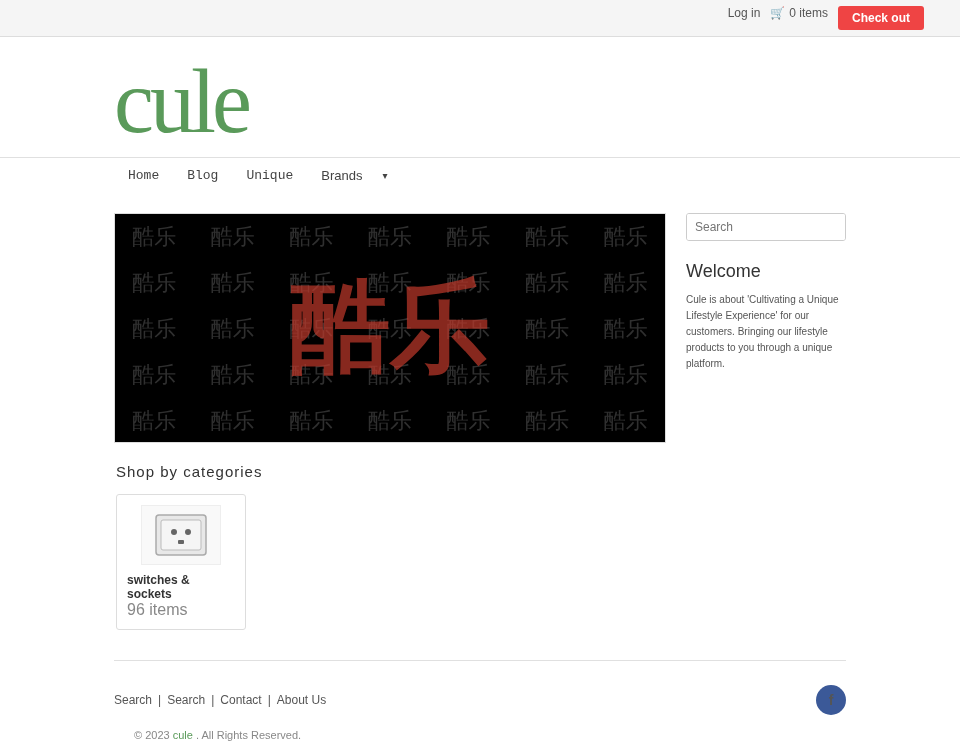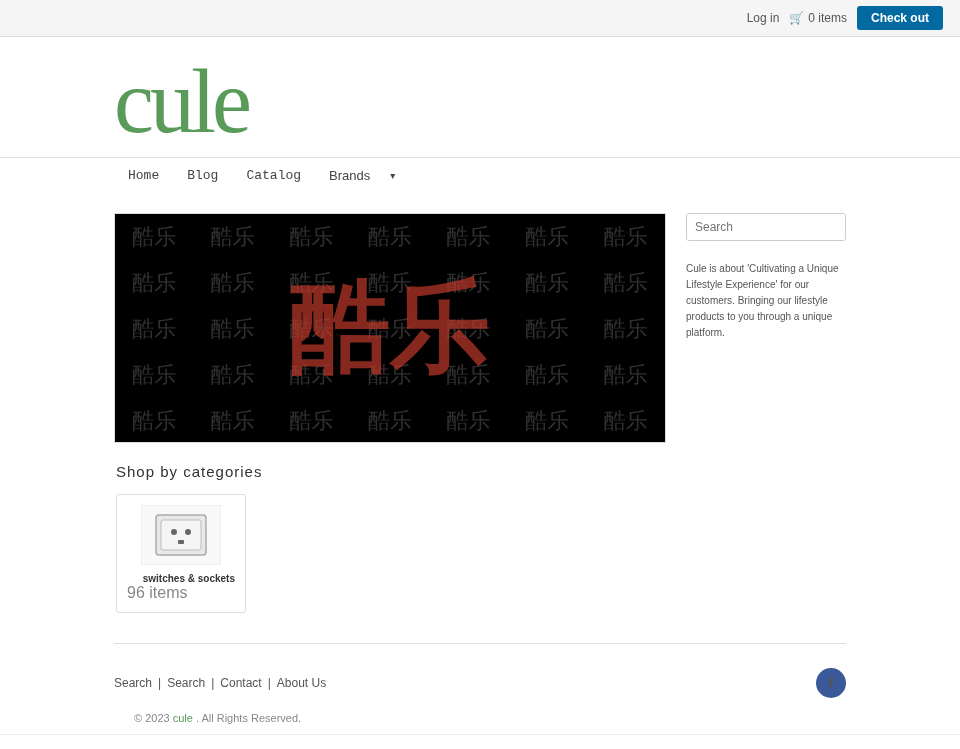--- a/index.html
+++ b/index.html
@@ -2,30 +2,30 @@
 <html><head>
   <meta charset="utf-8">
   <style>
     * { margin: 0; padding: 0; box-sizing: border-box; }
     body { font-family: Arial, sans-serif; background: #fff; color: #333; font-size: 13px; }
 
     
     #top-bar {
       background: #f5f5f5;
       border-bottom: 1px solid #ddd;
-      padding: 6px 17px;
+      padding: 6px 36px;
       display: flex;
       justify-content: flex-end;
-      align-items: center;
+      align-items: flex-start;
       gap: 10px;
     }
     #top-bar a { color: #555; text-decoration: none; font-size: 12px; }
     #cart-area { display: flex; align-items: center; gap: 4px; font-size: 12px; color: #555; }
     #checkout-btn {
-      background: #0369a1;
+      background: #ef4444;
       color: #fff;
       border: none;
       padding: 5px 14px;
       border-radius: 3px;
       cursor: pointer;
       font-size: 12px;
       font-weight: bold;
     }
 
     
@@ -187,23 +187,23 @@
       height: 60px;
       margin: 0 auto 8px;
       display: flex;
       align-items: center;
       justify-content: center;
       background: #f9f9f9;
       border: 1px solid #eee;
     }
     
     .category-label {
-      font-size: 10px;
+      font-size: 12px;
       color: #333;
-      text-align: right;
+      text-align: left;
       font-weight: bold;
     }
     .category-count {
       font-size: 16px;
       color: #888;
     }
 
     
     .divider {
       border: none;
@@ -272,21 +272,21 @@
 
 <div id="header">
   <div id="logo">
     <span id="logo-text">cule</span>
   </div>
 </div>
 
 <div id="nav">
   <a href="#">Home</a>
   <a href="#">Blog</a>
-  <a href="#">Catalog</a>
+  <a href="#">Unique</a>
   <div id="brands-menu">
     <span id="brands-link">
       <span>Brands</span>
       <span id="brands-arrow">▾</span>
     </span>
   </div>
 </div>
 
 <div id="main">
 
@@ -332,20 +332,21 @@
       <div id="banner-main-text">酷乐</div>
     </div>
   </div>
 
   <div id="sidebar">
     <div id="search-box">
       <input type="text" id="search-input" placeholder="Search" style="">
 
     </div>
     <div id="welcome-box">
+      <h3>Welcome</h3>
       <p>Cule is about 'Cultivating a Unique Lifestyle Experience' for our customers. Bringing our lifestyle products to you through a unique platform.</p>
     </div>
   </div>
 </div>
 
 <div id="categories-section">
   <div id="categories-title">Shop by categories</div>
   <div id="categories-grid">
     <div class="category-card">
       <div class="category-img">

